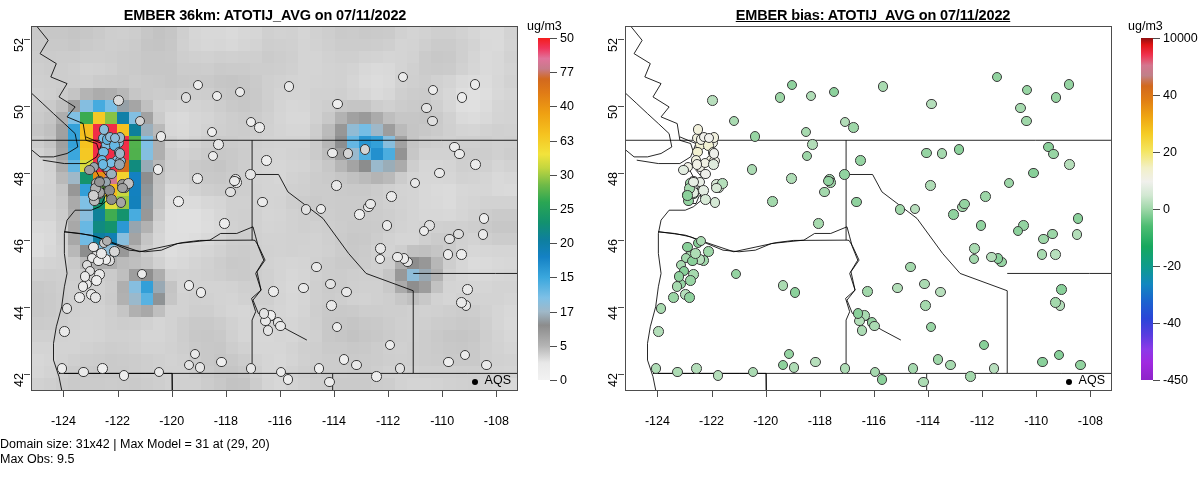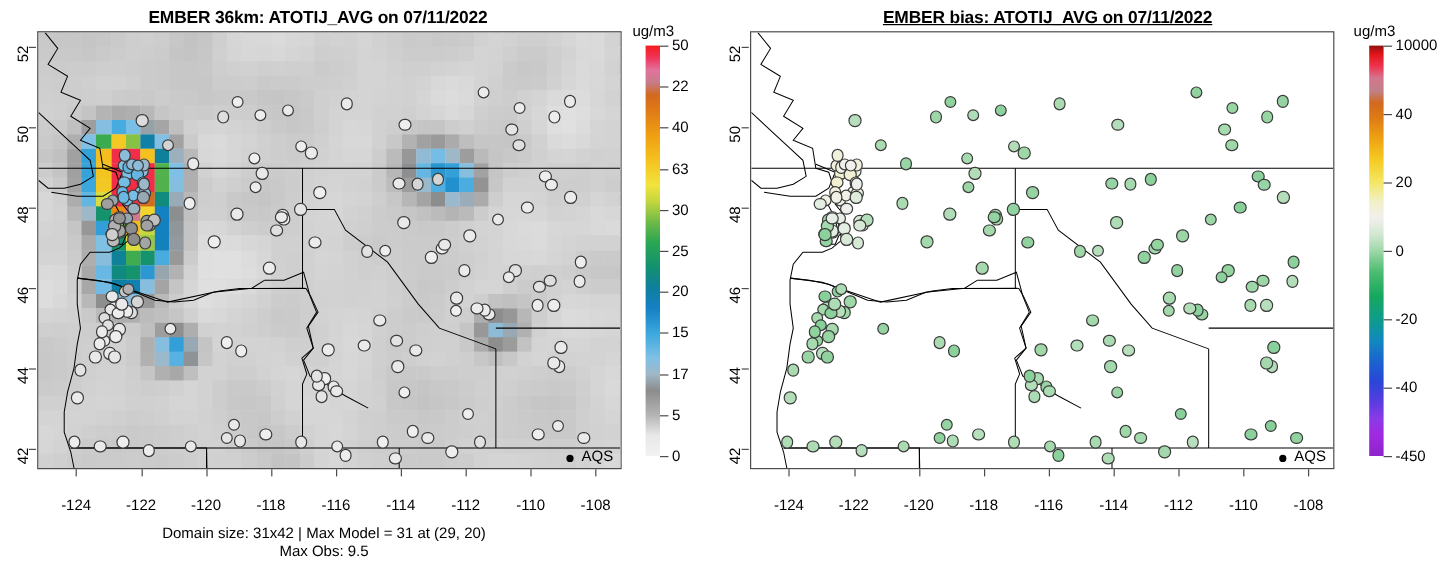--- a/index.html
+++ b/index.html
@@ -27,21 +27,21 @@
 
   
   .tick{position:absolute;background:#4d4d4d;}
   .tick-x{width:1px;height:6px;}
   .tick-y{height:1px;width:6px;}
   .axlabel{position:absolute;font-size:12.5px;color:#000;white-space:nowrap;}
   .axlabel-x{transform:translateX(-50%);margin-top:12px;}
   .axlabel-y{transform:rotate(-90deg);transform-origin:right center;text-align:right;}
 
   
-  .caption{position:absolute;left:0;width:540px;text-align:center;
+  .caption{position:absolute;left:0;width:540px;
            font-size:12.5px;line-height:15px;white-space:nowrap;}
   #panel-left .caption{top:437px;}
   #panel-right .caption{top:437px;left:25px;width:487px;}
 
   
   .cbar-wrap{position:absolute;}
   #cbar-left{left:538px;top:38px;}
   #cbar-right{left:1141px;top:38px;}
   .cbar-unit{position:absolute;top:-19px;left:-11px;font-size:12.5px;white-space:nowrap;}
   #cbar-right .cbar-unit{left:-13px;}
@@ -1592,21 +1592,21 @@
         <div class="cbar-lab" style="top: 205.2px;">20</div>
         <div class="cbar-tick" style="top: 171px;"></div>
         <div class="cbar-lab" style="top: 171px;">25</div>
         <div class="cbar-tick" style="top: 136.8px;"></div>
         <div class="cbar-lab" style="top: 136.8px;">30</div>
         <div class="cbar-tick" style="top: 102.6px;"></div>
         <div class="cbar-lab" style="top: 102.6px;">63</div>
         <div class="cbar-tick" style="top: 68.4px;"></div>
         <div class="cbar-lab" style="top: 68.4px;">40</div>
         <div class="cbar-tick" style="top: 34.2px;"></div>
-        <div class="cbar-lab" style="top: 34.2px;">22</div>
+        <div class="cbar-lab" style="top: 34.2px;">77</div>
         <div class="cbar-tick" style="top: 0px;"></div>
         <div class="cbar-lab" style="top: 0px;">50</div>
       </div>
   </div>
 
   <div class="panel" id="panel-right">
     <div class="panel-title">EMBER bias: ATOTIJ_AVG on 07/11/2022</div>
 
     <div class="plotbox" id="plot-right">
       <svg class="mapsvg" id="map-right" viewBox="0 0 487 365" preserveAspectRatio="none">

